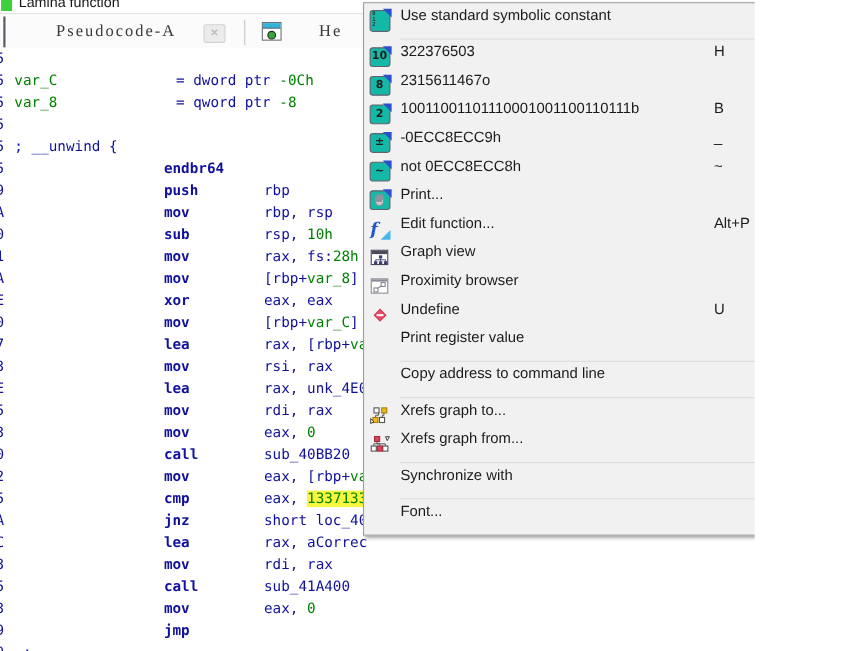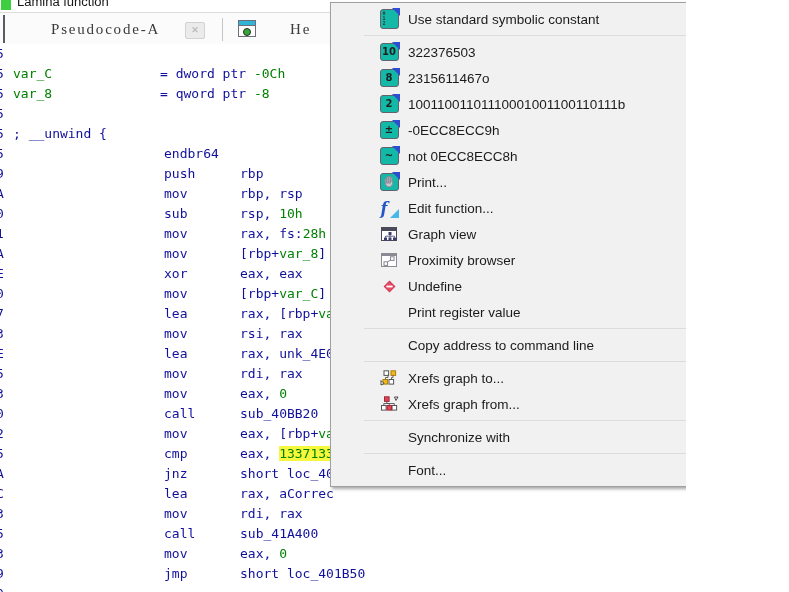--- a/index.html
+++ b/index.html
@@ -30,32 +30,32 @@
            background:#35a83a;border:1px solid #2b2b2b;}
 
   
   #code{position:absolute;left:0;top:44px;right:0;bottom:0;background:#fff;
         font-family:"DejaVu Sans Mono",monospace;font-size:13px;}
   .cl{position:absolute;left:0;width:100%;height:20px;line-height:20px;}
   .cl span{white-space:pre;}
   .addr{position:absolute;left:-4px;}
   .lblc{position:absolute;left:13px;}
   .eqc{position:absolute;left:160px;}
-  .mnc{position:absolute;left:164px;}
+  .mnc{position:absolute;left:149px;font-weight:bold;}
   .opc{position:absolute;left:240px;}
   .c-n{color:#10109c;}
   .c-g{color:#008000;}
   .c-hl{color:#008000;background:#f7f73d;}
 
   
   #menu{position:absolute;left:330px;top:2px;width:397px;background:#f1f1f1;
         border:1px solid #a0a0a0;box-shadow:2px 2px 3px rgba(0,0,0,0.35);
         padding:3px 0;z-index:20;}
-  .mi{position:relative;height:26px;display:flex;align-items:center;padding-left:33px;
-      box-sizing:border-box;margin-left:44px;}
+  .mi{position:relative;height:26px;display:flex;padding-left:33px;
+      box-sizing:border-box;}
   .mi-label{font-size:13.5px;color:#1b1b1b;}
   .mi-short{position:absolute;left:318px;font-size:13.5px;color:#1b1b1b;}
   .mi-arrow{position:absolute;right:13px;top:9px;width:0;height:0;
             border-left:5px solid #1b1b1b;border-top:4px solid transparent;
             border-bottom:4px solid transparent;}
   .mi-ic{position:absolute;left:3px;top:50%;transform:translateY(-50%);width:22px;height:22px;
          display:flex;align-items:center;justify-content:center;}
   .msep{height:0;border-top:1px solid #dcdcdc;margin:3px 5px 3px 33px;}
 
   
@@ -237,21 +237,20 @@
         <span class="opc"><span class="c-n">sub_41A400</span></span>
       </div>
       <div class="cl" style="top: 500px;">
         <span class="addr c-n">3</span>
         <span class="mnc c-n">mov</span>
         <span class="opc"><span class="c-n">eax, </span><span class="c-g">0</span></span>
       </div>
       <div class="cl" style="top: 520px;">
         <span class="addr c-n">9</span>
         <span class="mnc c-n">jmp</span>
-        <span class="opc"><span class="c-n">short loc_401B50</span></span>
       </div>
       <div class="cl" style="top: 540px;">
         <span class="addr c-n">0</span>
         <span class="lblc"><span class="c-n"> ;</span></span>
       </div>
     </div>
 
   <div id="menu">
       <div class="mi">
         <span class="mi-ic">

